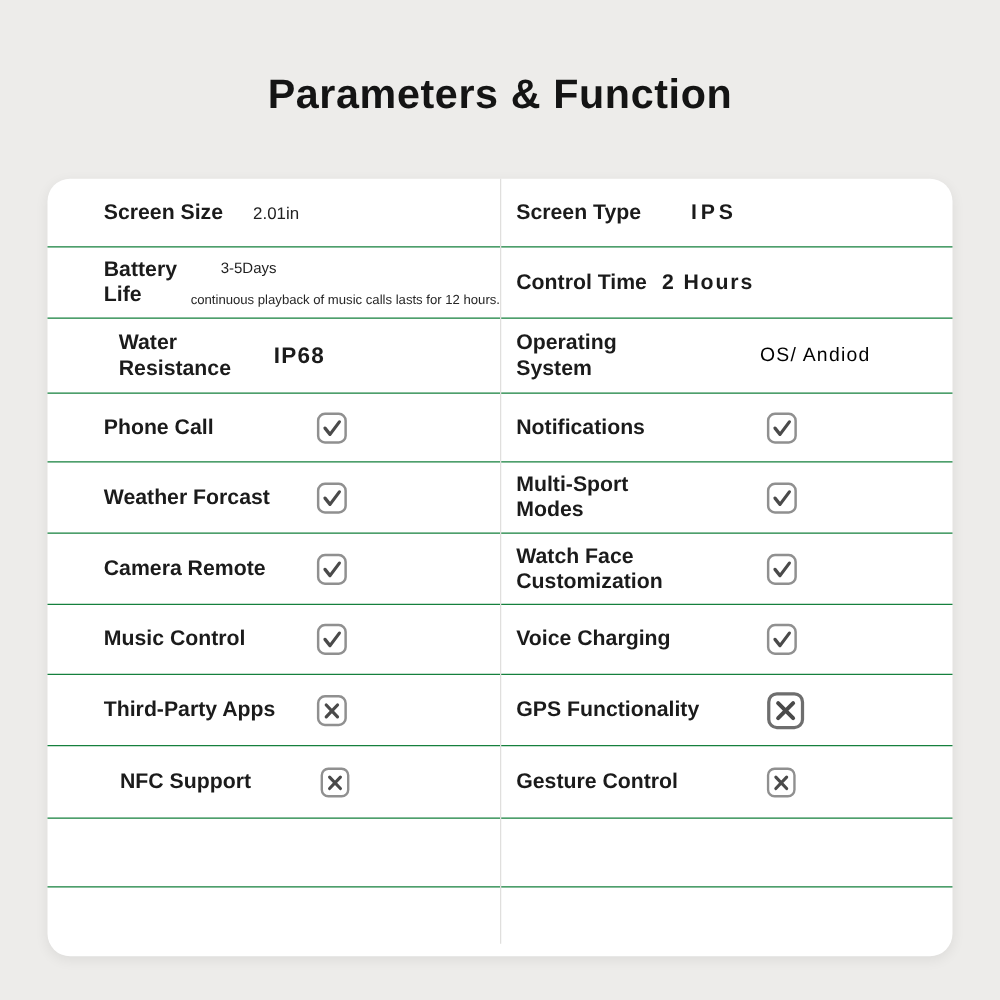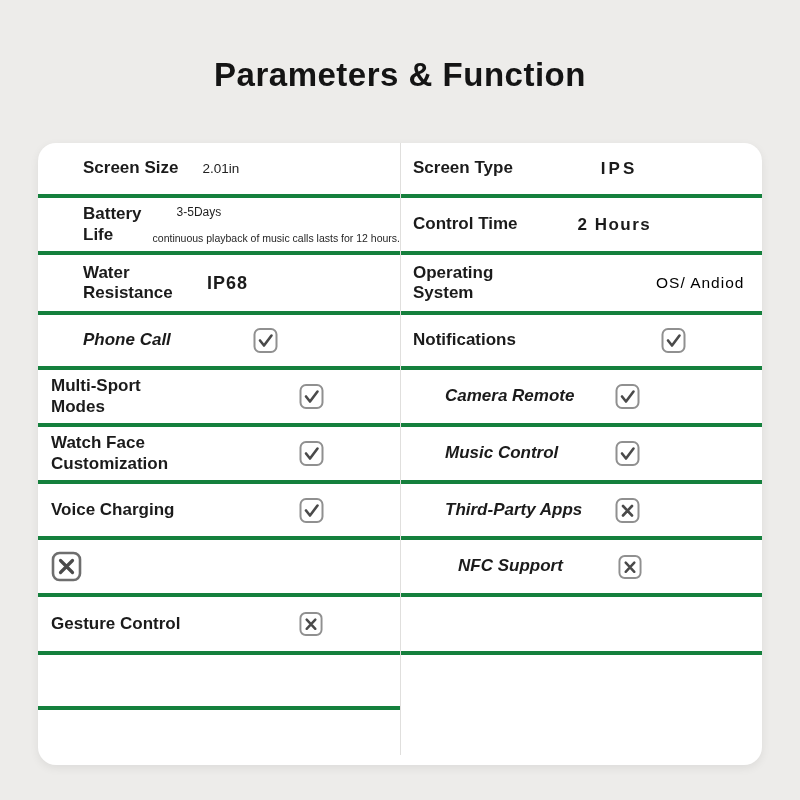--- a/index.html
+++ b/index.html
@@ -29,42 +29,42 @@
   }
   .grid {
     display: grid;
     grid-template-columns: 362px 362px;
     grid-template-rows: 55px 57px 60px 55px 57px 57px 56px 57px 58px 55px auto;
     width: 100%; height: 100%;
   }
   .cell {
     display: flex;
     align-items: center;
-    border-bottom: 4px solid #15803d;
+    border-bottom: 1px solid #15803d;
     overflow: visible;
     padding-left: 45px;
   }
-  .cell.right { padding-left: 13px; gap: 48px; }
+  .cell.right { padding-left: 13px; }
   .grid .cell:nth-last-child(-n+2) { border-bottom: none; }
   .vdivider {
     position: absolute;
     left: 362px; top: 0; bottom: 10px;
     width: 1px;
     background: #e0dfdd;
   }
   .lbl {
     font-weight: bold;
     font-size: 17px;
     color: #1b1b1b;
     line-height: 1.18;
   }
-  .lbl.basis-l { flex: 0 0 170px; font-style: italic; }
+  .lbl.basis-l { flex: 0 0 170px; }
   .lbl.basis-r { flex: 0 0 200px; }
   .lbl.basis-val-r { flex: 0 0 195px; }
-  .lbl.basis-val-l { flex: 0 0 112px; }
+  .lbl.basis-val-l { flex: 0 0 112px; margin-left: 12px; }
   .lbl .inner { display: inline-block; }
   .w105 { max-width: 105px; }
   .w100 { max-width: 100px; }
   .w118 { max-width: 118px; }
   .w128 { max-width: 128px; }
   .val-sm { font-size: 13.5px; color: #222; margin-left: 24px; }
   .val-ips { font-size: 17px; font-weight: bold; letter-spacing: 3px; margin-left: 40px; }
   .val-hours { font-size: 17px; font-weight: bold; letter-spacing: 1.5px; margin-left: 12px; }
   .val-ip68 { font-size: 18px; font-weight: bold; letter-spacing: 1px; margin-left: 12px; }
   .val-os { font-size: 15.5px; color: #000000; letter-spacing: 1px; }
@@ -126,20 +126,29 @@
     <div class="cell right">
       <span class="lbl basis-r">Notifications</span>
       <span class="checkbox">
         <svg width="25" height="27" viewBox="0 0 25 27">
             <rect x="1.5" y="2" width="22" height="23" rx="5.5" fill="#fff" stroke="#909090" stroke-width="2"></rect>
             <path d="M7 13.5 L11 18.5 L18.5 8.5" fill="none" stroke="#4a4a4a" stroke-width="2.6" stroke-linecap="round" stroke-linejoin="round"></path>
           </svg>
       </span>
     </div>
 
+    <div class="cell">
+      <span class="lbl basis-l">Weather Forcast</span>
+      <span class="checkbox">
+        <svg width="25" height="27" viewBox="0 0 25 27">
+            <rect x="1.5" y="2" width="22" height="23" rx="5.5" fill="#fff" stroke="#909090" stroke-width="2"></rect>
+            <path d="M7 13.5 L11 18.5 L18.5 8.5" fill="none" stroke="#4a4a4a" stroke-width="2.6" stroke-linecap="round" stroke-linejoin="round"></path>
+          </svg>
+      </span>
+    </div>
     <div class="cell right">
       <span class="lbl basis-r"><span class="inner w118">Multi-Sport Modes</span></span>
       <span class="checkbox">
         <svg width="25" height="27" viewBox="0 0 25 27">
             <rect x="1.5" y="2" width="22" height="23" rx="5.5" fill="#fff" stroke="#909090" stroke-width="2"></rect>
             <path d="M7 13.5 L11 18.5 L18.5 8.5" fill="none" stroke="#4a4a4a" stroke-width="2.6" stroke-linecap="round" stroke-linejoin="round"></path>
           </svg>
       </span>
     </div>
 
@@ -184,20 +193,21 @@
     <div class="cell">
       <span class="lbl basis-l">Third-Party Apps</span>
       <span class="checkbox">
         <svg width="25" height="27" viewBox="0 0 25 27">
             <rect x="1.5" y="2" width="22" height="23" rx="5.5" fill="#fff" stroke="#909090" stroke-width="2"></rect>
             <path d="M8 9 L17 18.5 M17 9 L8 18.5" fill="none" stroke="#4a4a4a" stroke-width="2.6" stroke-linecap="round"></path>
           </svg>
       </span>
     </div>
     <div class="cell right">
+      <span class="lbl basis-r">GPS Functionality</span>
       <span class="checkbox">
         <svg width="31" height="31" viewBox="0 0 31 31">
             <rect x="2" y="2" width="27" height="27" rx="6.5" fill="#fff" stroke="#6e6e6e" stroke-width="2.6"></rect>
             <path d="M9.5 9.5 L21.5 21.5 M21.5 9.5 L9.5 21.5" fill="none" stroke="#4a4a4a" stroke-width="3.2" stroke-linecap="round"></path>
           </svg>
       </span>
     </div>
 
     <div class="cell nfc">
       <span class="lbl basis-l">NFC Support</span>

